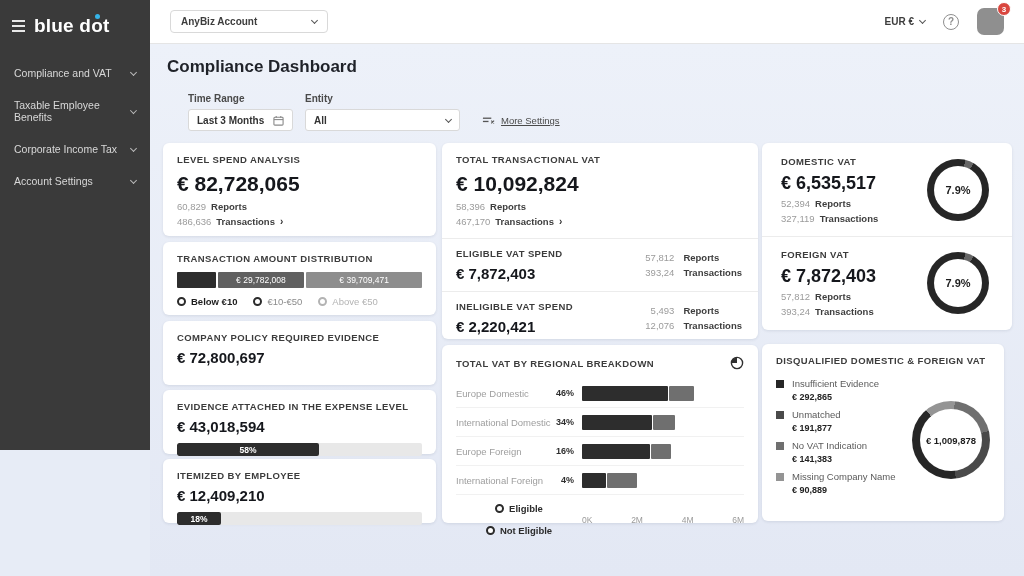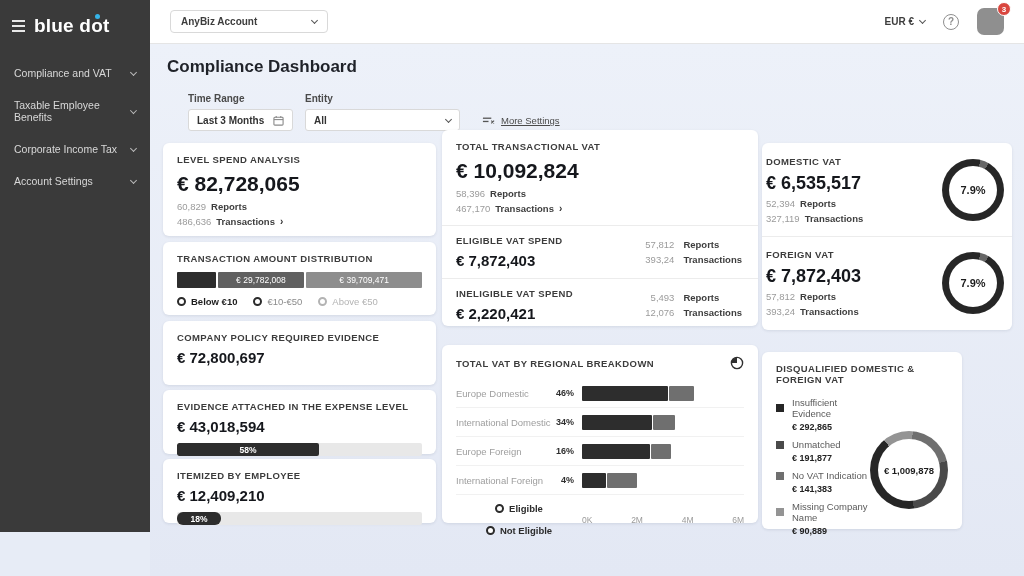--- a/index.html
+++ b/index.html
@@ -1,20 +1,20 @@
 <!DOCTYPE html>
 <html><head>
 <meta charset="utf-8">
 <style>
   * { margin:0; padding:0; box-sizing:border-box; }
   html,body { width:1024px; height:576px; overflow:hidden; }
   body { font-family:"Liberation Sans","DejaVu Sans",sans-serif; background:#e7ecf6; position:relative; }
 
   
-  .sidebar { position:absolute; left:0; top:0; width:150px; height:532px; background:#3a3a3a; z-index:5; }
+  .sidebar { position:absolute; left:0; top:0; width:150px; height:450px; background:#3a3a3a; z-index:5; }
   .logo-row { display:flex; align-items:center; gap:9px; padding:15px 12px 20px 12px; }
   .hamburger { display:flex; flex-direction:column; gap:3px; cursor:pointer; }
   .hamburger i { display:block; width:13px; height:2px; background:#e8e8e8; }
   .logo { position:relative; font-size:19px; font-weight:700; color:#fff; letter-spacing:.2px; }
   .logo-accent { position:absolute; width:5px; height:5px; border-radius:50%; background:#35b4e8; right:9px; top:-1px; }
   .nav-item { display:flex; justify-content:space-between; align-items:center; padding:10px 14px; font-size:10.5px; color:#d8d8d8; cursor:pointer; }
   .chev { width:5px; height:5px; border-right:1.4px solid #b9b9b9; border-bottom:1.4px solid #b9b9b9; transform:rotate(45deg); margin-top:-2px; }
 
   
   .topbar { position:absolute; left:150px; top:0; right:0; height:44px; background:#fff; border-bottom:1px solid #e5e5e5; display:flex; align-items:center; padding:0 20px; z-index:4; }
@@ -47,24 +47,24 @@
   .stat-line { display:flex; align-items:center; font-size:9.5px; margin-top:4px; }
   .stat-num { color:#9b9b9b; }
   .stat-label { color:#3e3e3e; font-weight:700; margin-left:5px; }
   .link-chev { font-size:10px; color:#333; font-weight:700; margin-left:5px; cursor:pointer; }
 
   #card-total-spend { left:13px; top:99px; width:273px; height:93px; }
   #card-distribution { left:13px; top:198px; width:273px; height:73px; }
   #card-policy { left:13px; top:277px; width:273px; height:64px; }
   #card-evidence { left:13px; top:346px; width:273px; height:64px; }
   #card-itemized { left:13px; top:415px; width:273px; height:64px; }
-  #card-vat { left:292px; top:86px; width:316px; height:196px; padding:0; }
+  #card-vat { left:292px; top:99px; width:316px; height:196px; padding:0; }
   #card-regional { left:292px; top:301px; width:316px; height:178px; padding:11px 14px 9px; }
   #card-domfor { left:612px; top:99px; width:250px; height:187px; padding:0; }
-  #card-disq { left:612px; top:308px; width:200px; height:177px; }
+  #card-disq { left:612px; top:300px; width:242px; height:177px; }
 
   
   .dist-bar { display:flex; gap:2px; height:16px; margin:8px 0 8px; }
   .dseg { display:flex; align-items:center; justify-content:center; color:#fff; font-size:8.5px; white-space:nowrap; overflow:hidden; border-radius:1px; }
   .radio-row { display:flex; gap:16px; align-items:center; }
   .radio-opt { display:flex; align-items:center; gap:5px; font-size:9.5px; cursor:pointer; }
   .radio { width:9px; height:9px; border-radius:50%; border:2.5px solid #2b2b2b; background:#fff; flex:none; }
   .radio-opt.o0 { font-weight:700; color:#1e1e1e; }
   .radio-opt.o1 { color:#8b8b8b; }
   .radio-opt.o2 { color:#b3b3b3; }
@@ -89,21 +89,21 @@
   .reg-label { width:92px; font-size:9.5px; color:#9e9e9e; white-space:nowrap; }
   .reg-pct { width:26px; font-size:9px; font-weight:700; color:#2e2e2e; text-align:right; margin-right:8px; }
   .reg-bars { flex:1; display:flex; gap:1px; height:15px; }
   .reg-bars i { display:block; height:100%; border-radius:1px; }
   .reg-footer { display:flex; align-items:center; margin-top:8px; }
   .reg-radios { width:126px; display:flex; gap:11px; align-items:center;flex-direction:column; }
   .reg-radios .radio-opt { font-weight:700; color:#2b2b2b; font-size:9.5px; }
   .reg-axis { flex:1; display:flex; justify-content:space-between; font-size:8.5px; color:#9a9a9a; }
 
   
-  .df-sec { display:flex; justify-content:space-between; align-items:center; padding:12px 4px; height:93px; }
+  .df-sec { display:flex; justify-content:space-between; align-items:center; padding:12px 19px; height:93px; }
   .df-sec + .df-sec { border-top:1px solid #ececec; }
   .df-left { display:flex; flex-direction:column; }
   .df-left .amount-xl { font-size:18px; margin:6px 0 3px; }
   .donut { position:relative; border-radius:50%; display:flex; align-items:center; justify-content:center; flex:none; }
   .donut .hole { position:absolute; background:#fff; border-radius:50%; }
   .donut .val { position:relative; z-index:1; font-weight:700; color:#1d1d1d; }
   .donut.sm { width:62px; height:62px; background:conic-gradient(from 14deg,#666 0 16deg,#262626 16deg 360deg); margin-right:4px; }
   .donut.sm .hole { inset:7px; }
   .donut.sm .val { font-size:11px; }
   .donut.lg { width:78px; height:78px; }
@@ -258,21 +258,21 @@
       <div class="pfill" style="width: 58%;">
           <span>58%</span>
         </div>
     </div>
   </div>
 
   <div class="card" id="card-itemized">
     <div class="card-title">ITEMIZED BY EMPLOYEE</div>
     <div class="amount-md">€ 12,409,210</div>
     <div class="pbar">
-      <div class="pfill" style="width: 18%; border-radius: 6px;">
+      <div class="pfill" style="width: 18%;">
           <span>18%</span>
         </div>
     </div>
   </div>
 
   <div class="card" id="card-vat">
     <div class="vat-sec">
       <div class="card-title">TOTAL TRANSACTIONAL VAT</div>
       <div class="amount-xl">€ 10,092,824</div>
       <div class="stat-line">

